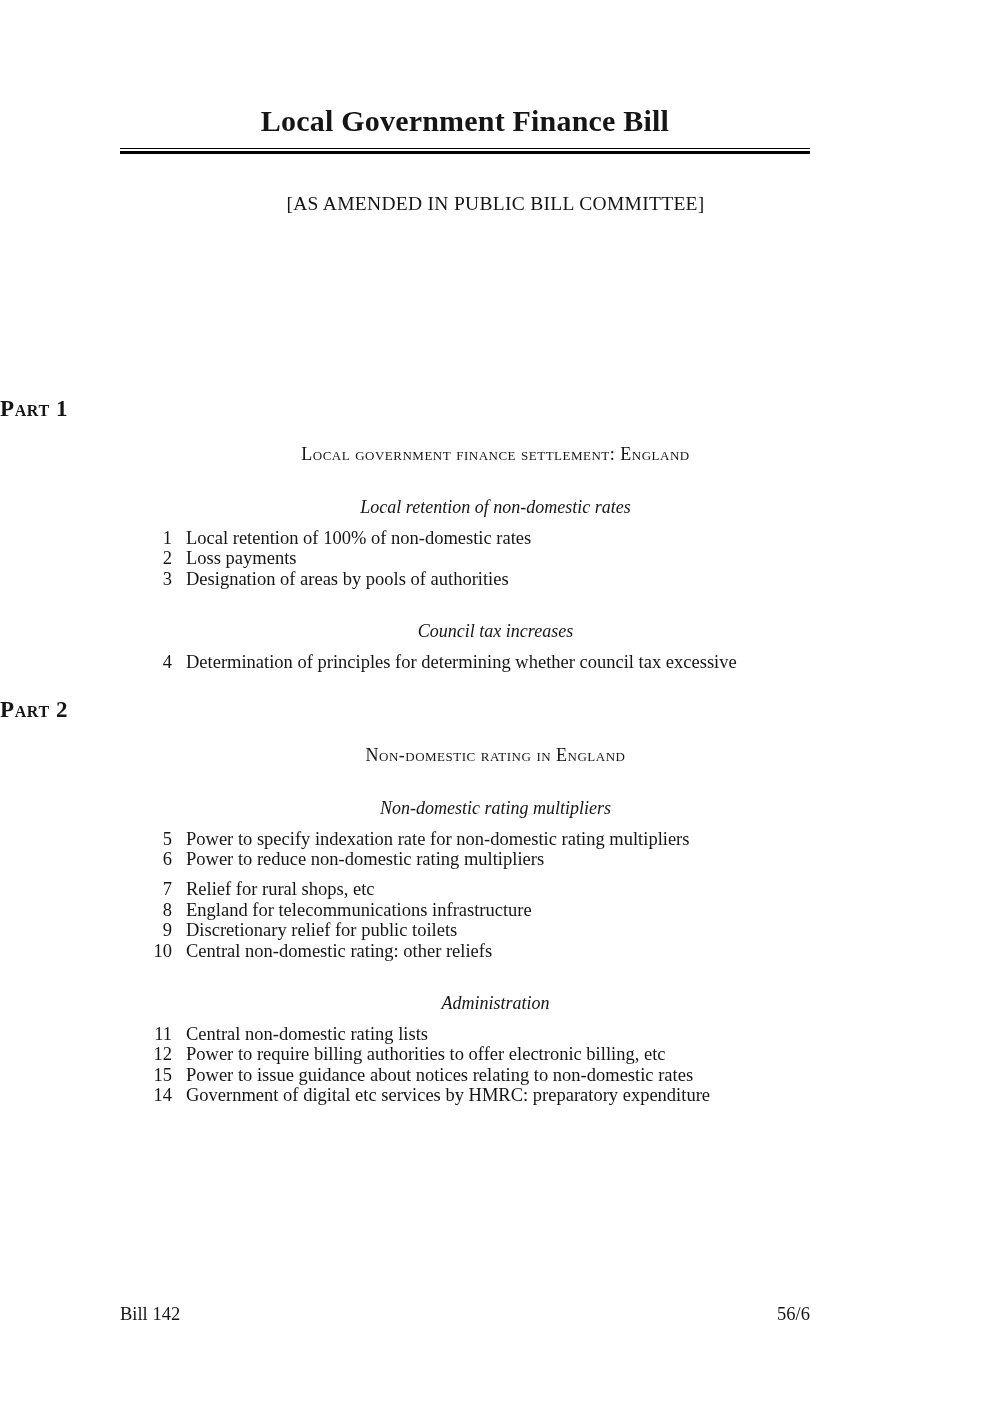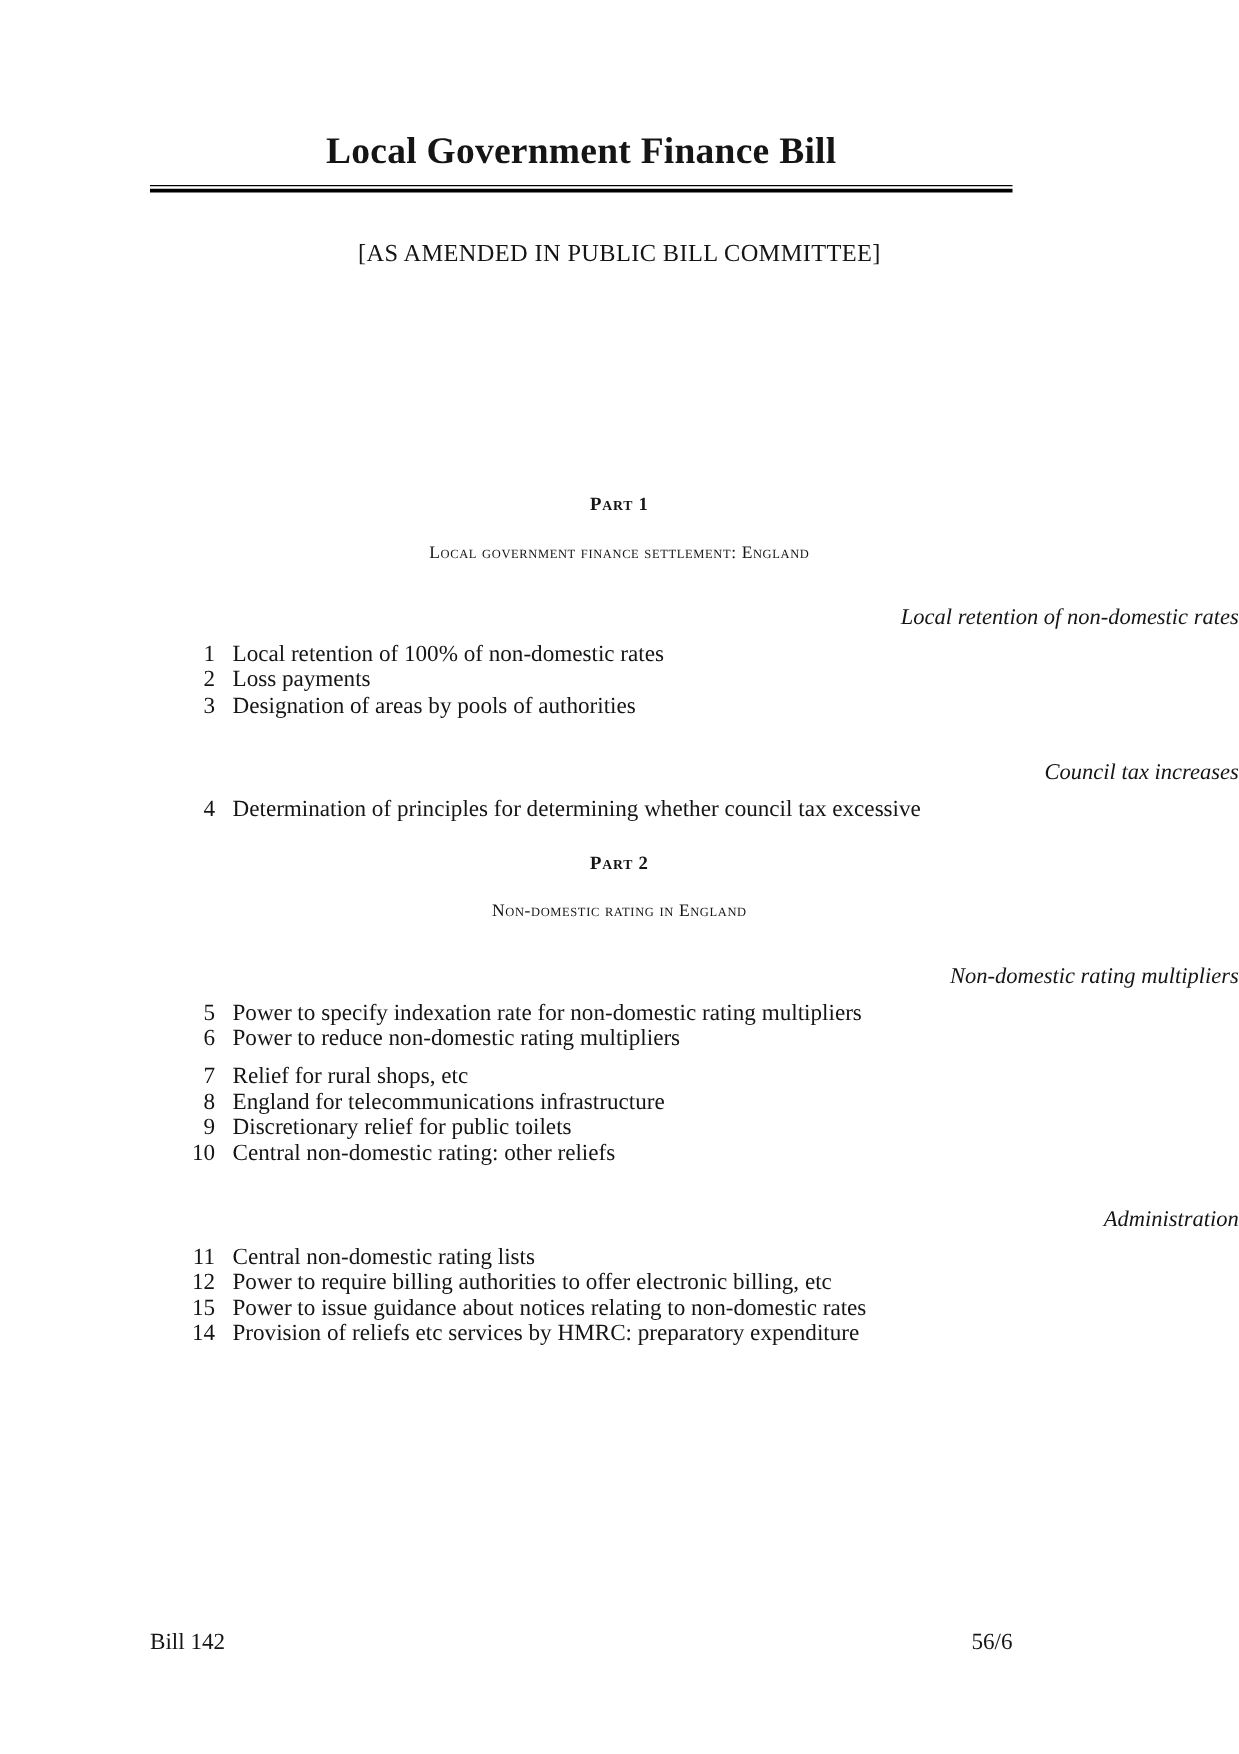--- a/index.html
+++ b/index.html
@@ -76,35 +76,34 @@
 
   
   .flow {
     position: absolute;
     top: 396px;
     left: 0;
     width: 991px;
   }
 
   .part-title {
-    text-align: center;
-    font-size: 15px;
+    font-size: 23px;
     font-weight: bold;
     font-variant: small-caps;
     letter-spacing: 0.6px;
   }
   .part-subtitle {
     text-align: center;
-    font-size: 14px;
+    font-size: 18px;
     font-variant: small-caps;
     letter-spacing: 0.5px;
     margin-top: 22px;
   }
   .crosshead {
-    text-align: right;
+    text-align: center;
     font-size: 18px;
     font-style: italic;
     margin-top: 32px;
   }
 
   .entries {
     margin-top: 10px;
     width: 991px;
   }
   .entry {
@@ -222,21 +221,21 @@
         <div class="entry">
           <span class="entry-num">12</span>
           <span class="entry-text">Power to require billing authorities to offer electronic billing, etc</span>
         </div>
         <div class="entry">
           <span class="entry-num">15</span>
           <span class="entry-text">Power to issue guidance about notices relating to non-domestic rates</span>
         </div>
         <div class="entry">
           <span class="entry-num">14</span>
-          <span class="entry-text">Provision of reliefs etc services by HMRC: preparatory expenditure</span>
+          <span class="entry-text">Government of digital etc services by HMRC: preparatory expenditure</span>
         </div>
       </div>
     </div>
 
   <div class="footer">
     <span>Bill 142</span>
     <span>56/6</span>
   </div>
 
 </div>

